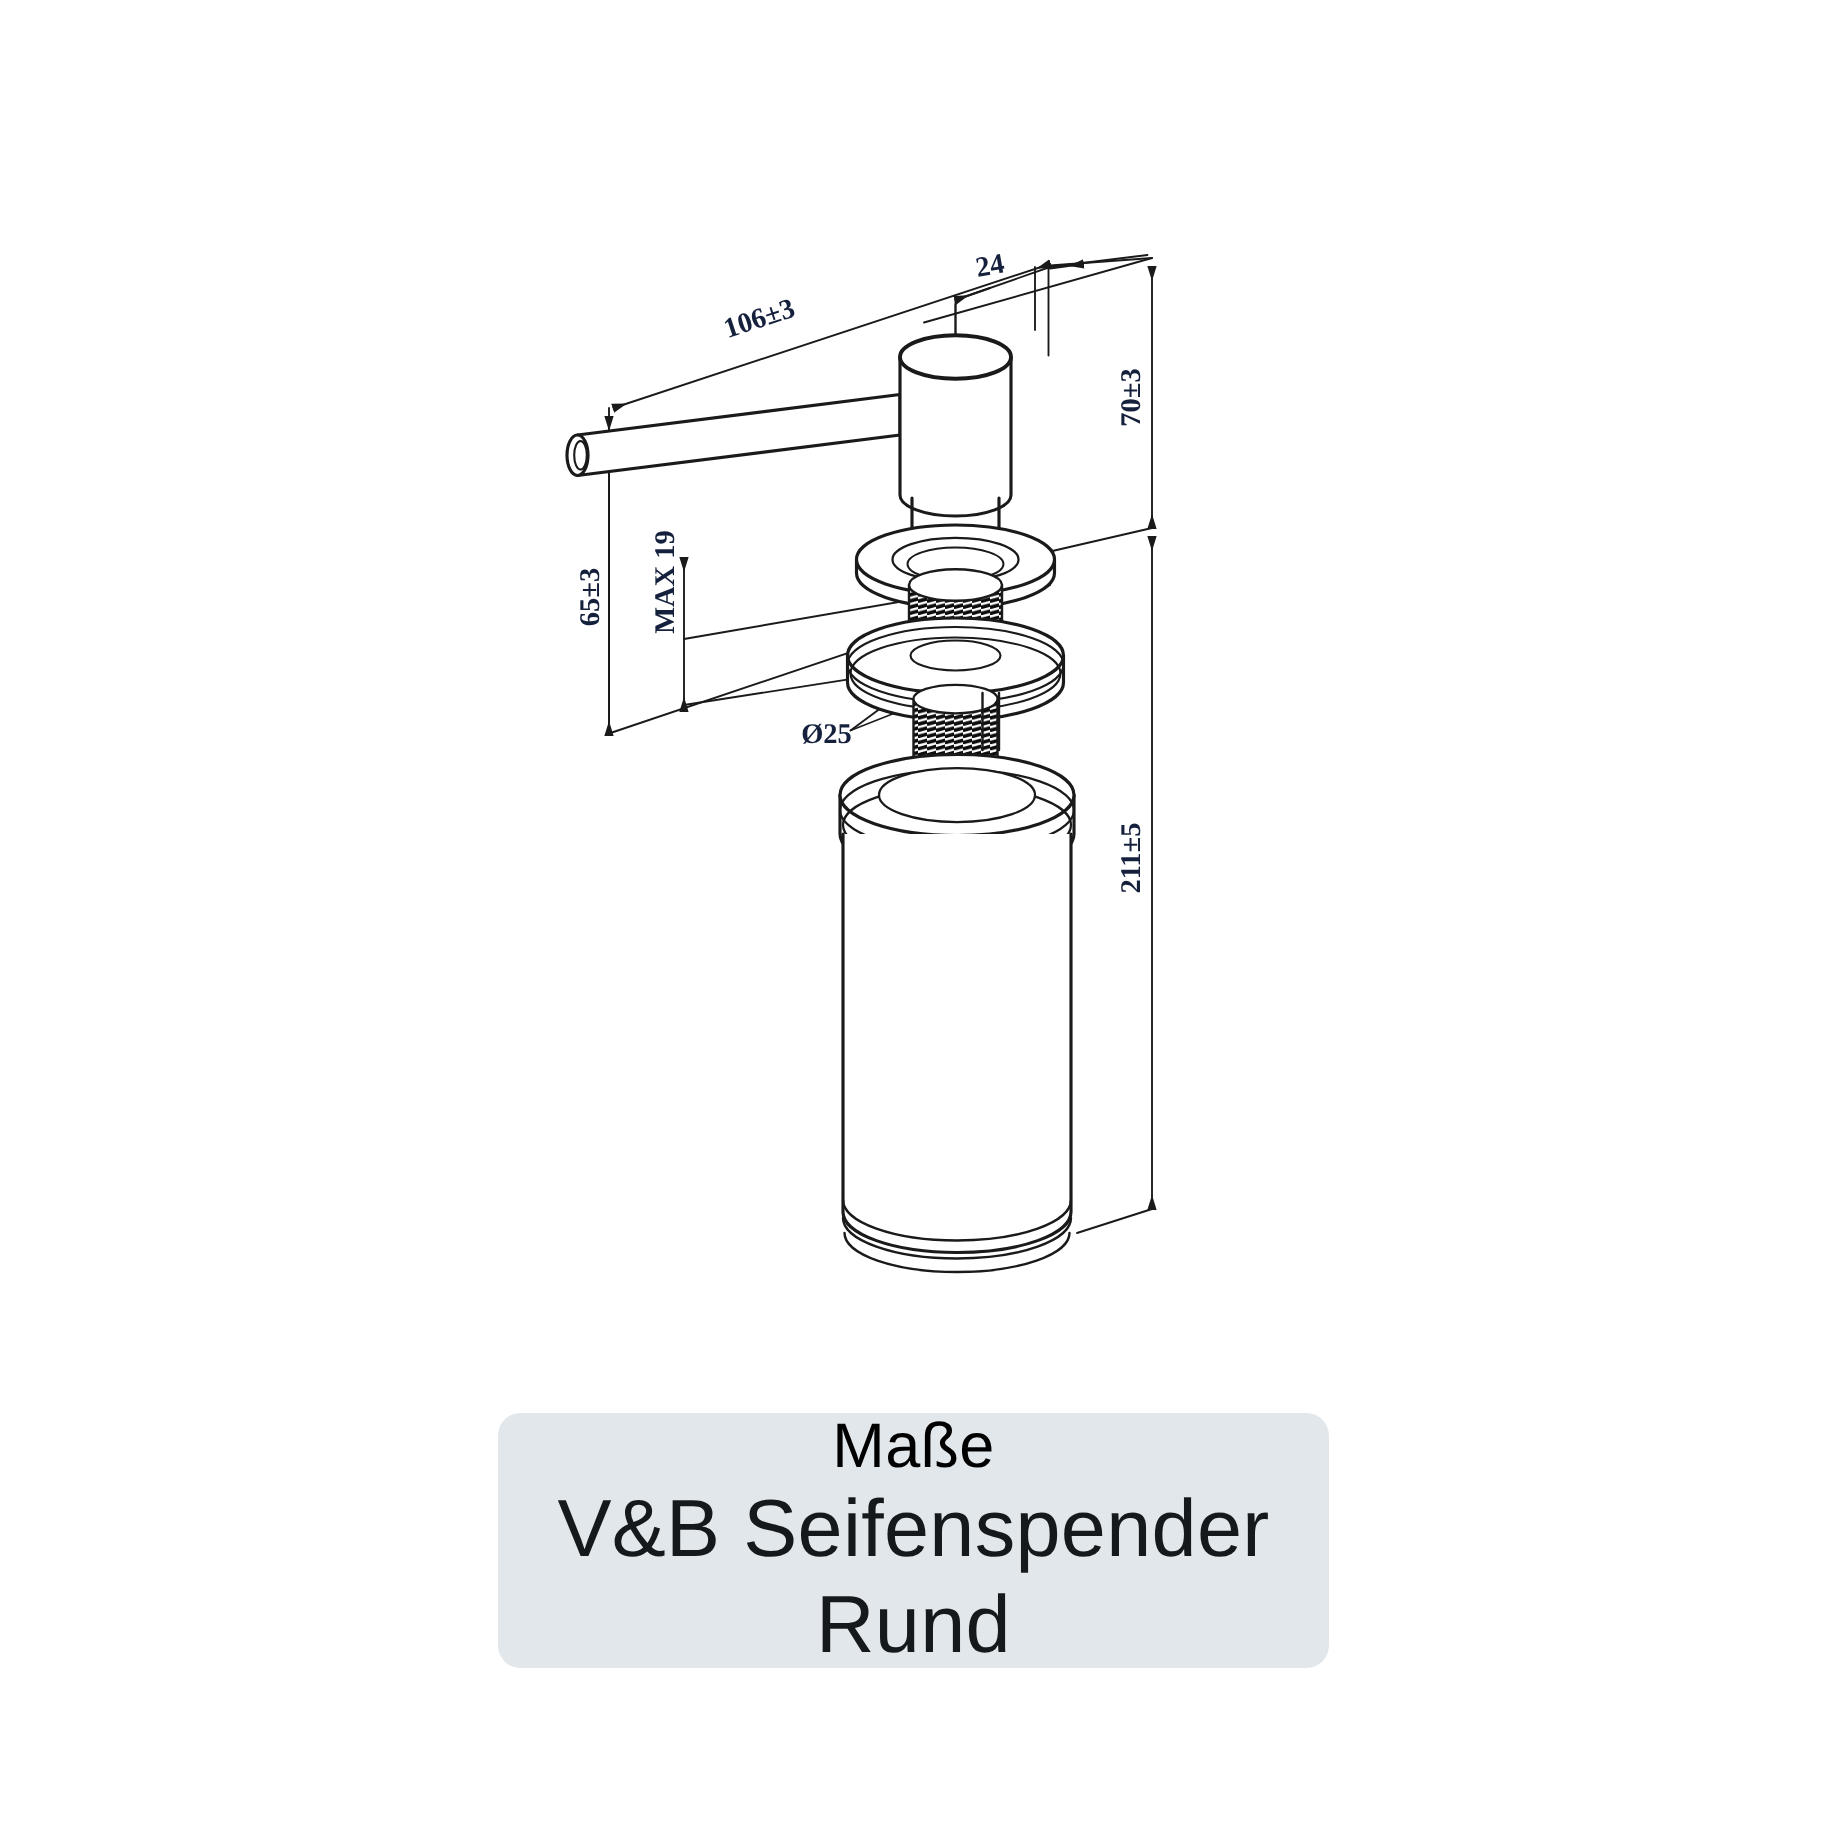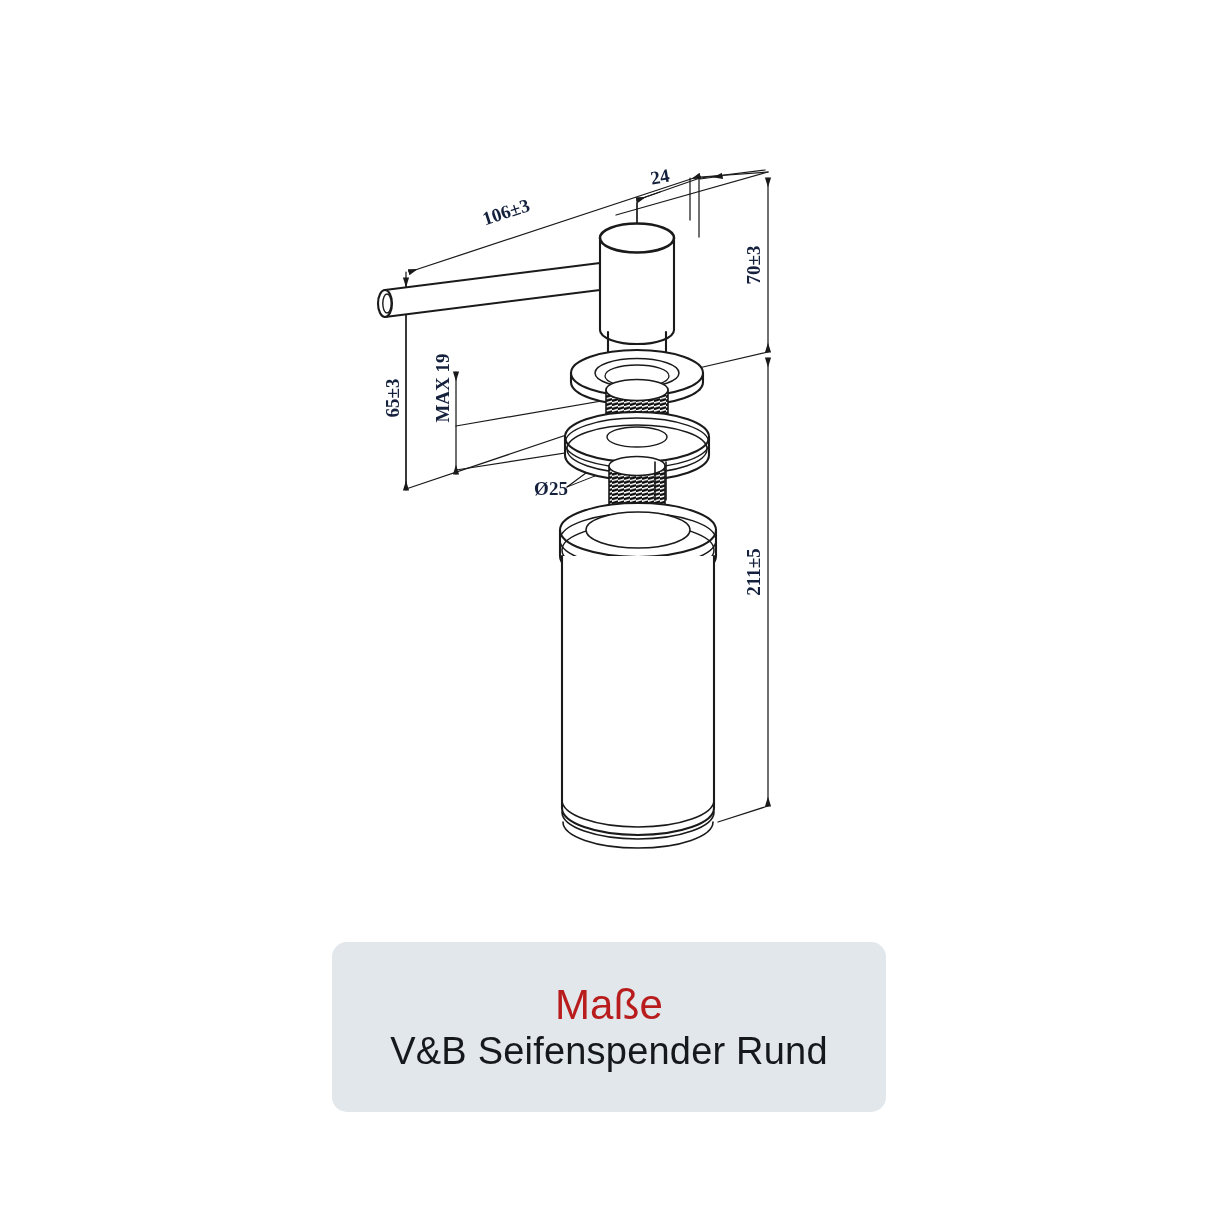--- a/index.html
+++ b/index.html
@@ -56,28 +56,28 @@
     flex-direction: column;
     align-items: center;
     justify-content: center;
     box-sizing: border-box;
     padding: 0 16px;
   }
   #caption-line-1 {
     font-family: "Liberation Sans", sans-serif;
     font-size: 42px;
     font-weight: 400;
-    color: #b91c1c;
+    color: #000000;
     line-height: 1.18;
     letter-spacing: 0.2px;
     text-align: center;
   }
   #caption-line-2 {
     font-family: "Liberation Sans", sans-serif;
-    font-size: 38px;
+    font-size: 54px;
     font-weight: 400;
     color: #16191c;
     line-height: 1.18;
     letter-spacing: 0.2px;
     text-align: center;
   }
 </style>
 </head>
 <body>
 

